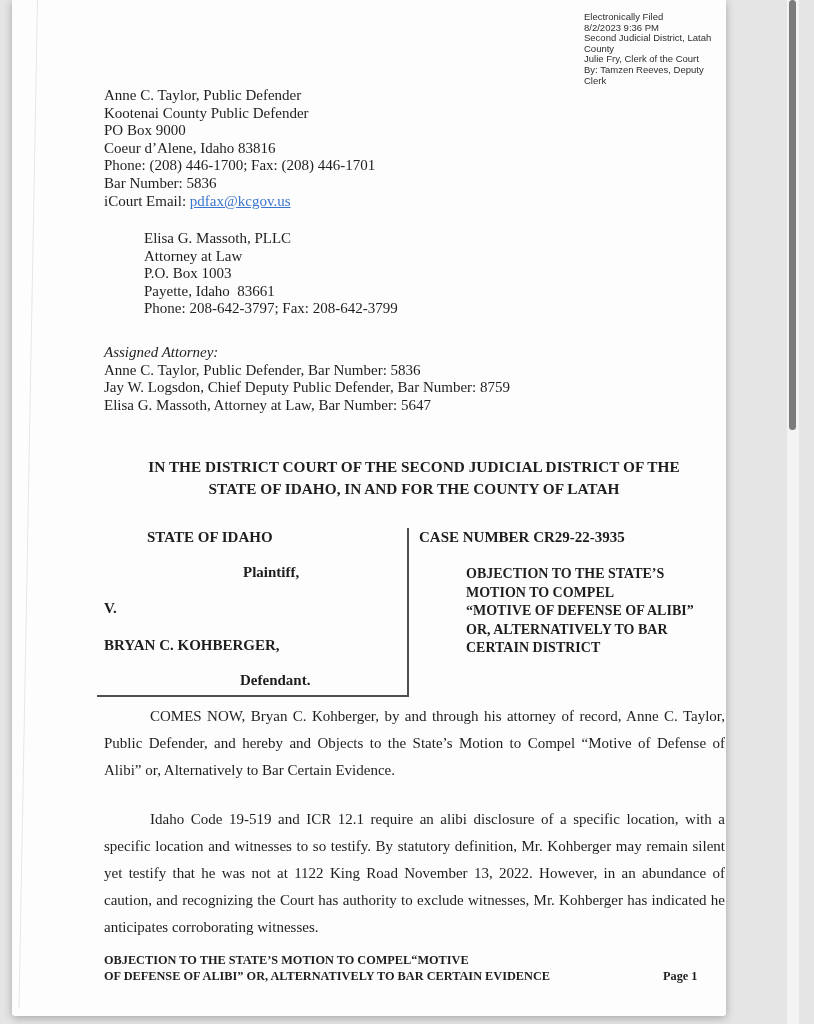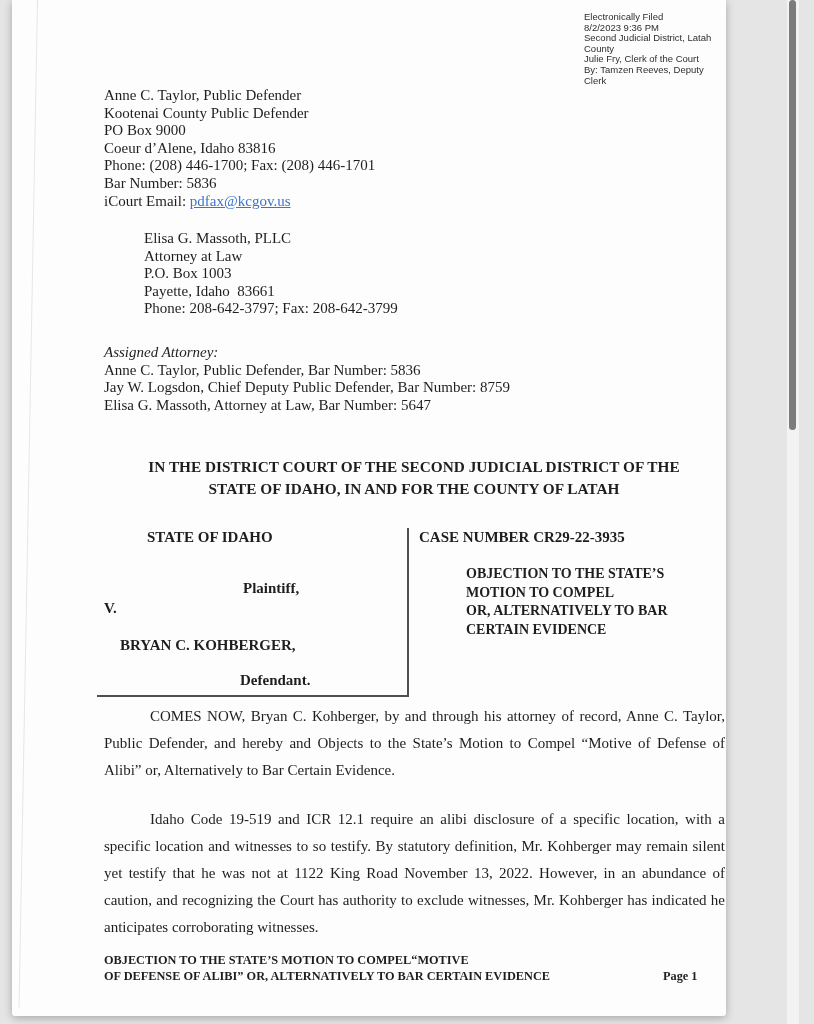--- a/index.html
+++ b/index.html
@@ -104,34 +104,35 @@
     <div class="addr-line">Jay W. Logsdon, Chief Deputy Public Defender, Bar Number: 8759</div>
     <div class="addr-line">Elisa G. Massoth, Attorney at Law, Bar Number: 5647</div>
   </div>
 
   <div class="abs heading">
     <div>IN THE DISTRICT COURT OF THE SECOND JUDICIAL DISTRICT OF THE</div>
     <div>STATE OF IDAHO, IN AND FOR THE COUNTY OF LATAH</div>
   </div>
 
   <div class="abs cap" style="left:95px;  top:529px;margin-left:40px;">STATE OF IDAHO</div>
-  <div class="abs cap" style="left:231px; top:564px;margin-top:16px;">Plaintiff,</div>
+  <div class="abs cap" style="left:231px; top:564px;">Plaintiff,</div>
   <div class="abs cap" style="left:92px;  top:600px;">V.</div>
-  <div class="abs cap" style="left:92px;  top:637px;margin-left:16px;">BRYAN C. KOHBERGER,</div>
+  <div class="abs cap" style="left:92px;  top:637px;">BRYAN C. KOHBERGER,</div>
   <div class="abs cap" style="left:228px; top:672px;">Defendant.</div>
 
   <div class="abs cap-vline"></div>
   <div class="abs cap-hline"></div>
 
   <div class="abs cap" style="left:407px; top:529px;">CASE NUMBER CR29-22-3935</div>
   <div class="abs cap-title">
     <div>OBJECTION TO THE STATE’S</div>
     <div>MOTION TO COMPEL</div>
+    <div>“MOTIVE OF DEFENSE OF ALIBI”</div>
     <div>OR, ALTERNATIVELY TO BAR</div>
-    <div>CERTAIN EVIDENCE</div>
+    <div>CERTAIN DISTRICT</div>
   </div>
 
   <div class="abs para para1">COMES NOW, Bryan C. Kohberger, by and through his attorney of record, Anne C. Taylor, Public Defender, and hereby and Objects to the State’s Motion to Compel “Motive of Defense of Alibi” or, Alternatively to Bar Certain Evidence.</div>
   <div class="abs para para2">Idaho Code 19-519 and ICR 12.1 require an alibi disclosure of a specific location, with a specific location and witnesses to so testify.  By statutory definition, Mr. Kohberger may remain silent yet testify that he was not at 1122 King Road November 13, 2022.  However, in an abundance of caution, and recognizing the Court has authority to exclude witnesses, Mr. Kohberger has indicated he anticipates corroborating witnesses.</div>
 
   <div class="abs footer">
     <div>OBJECTION TO THE STATE’S MOTION TO COMPEL“MOTIVE</div>
     <div>OF DEFENSE OF ALIBI” OR, ALTERNATIVELY TO BAR CERTAIN EVIDENCE</div>
   </div>
   <div class="abs page-num">Page 1</div>

